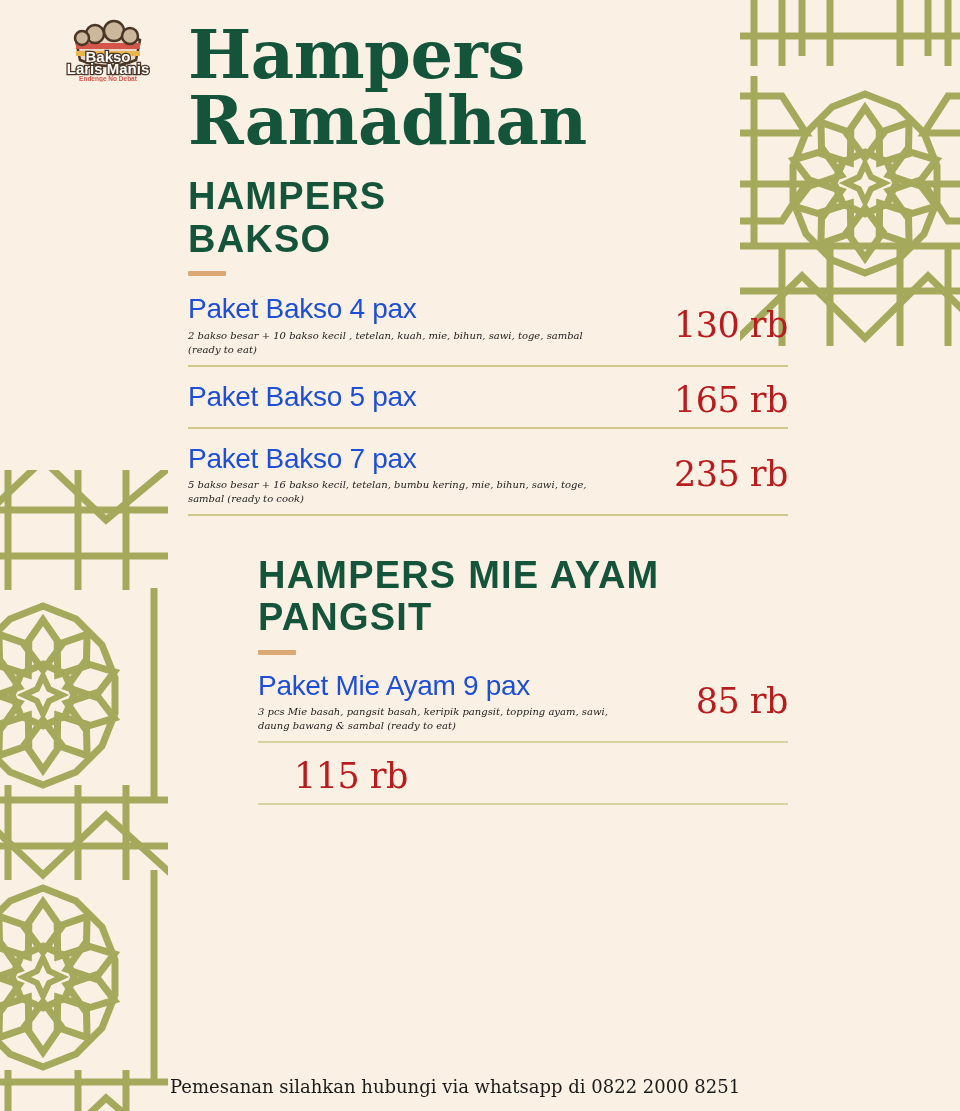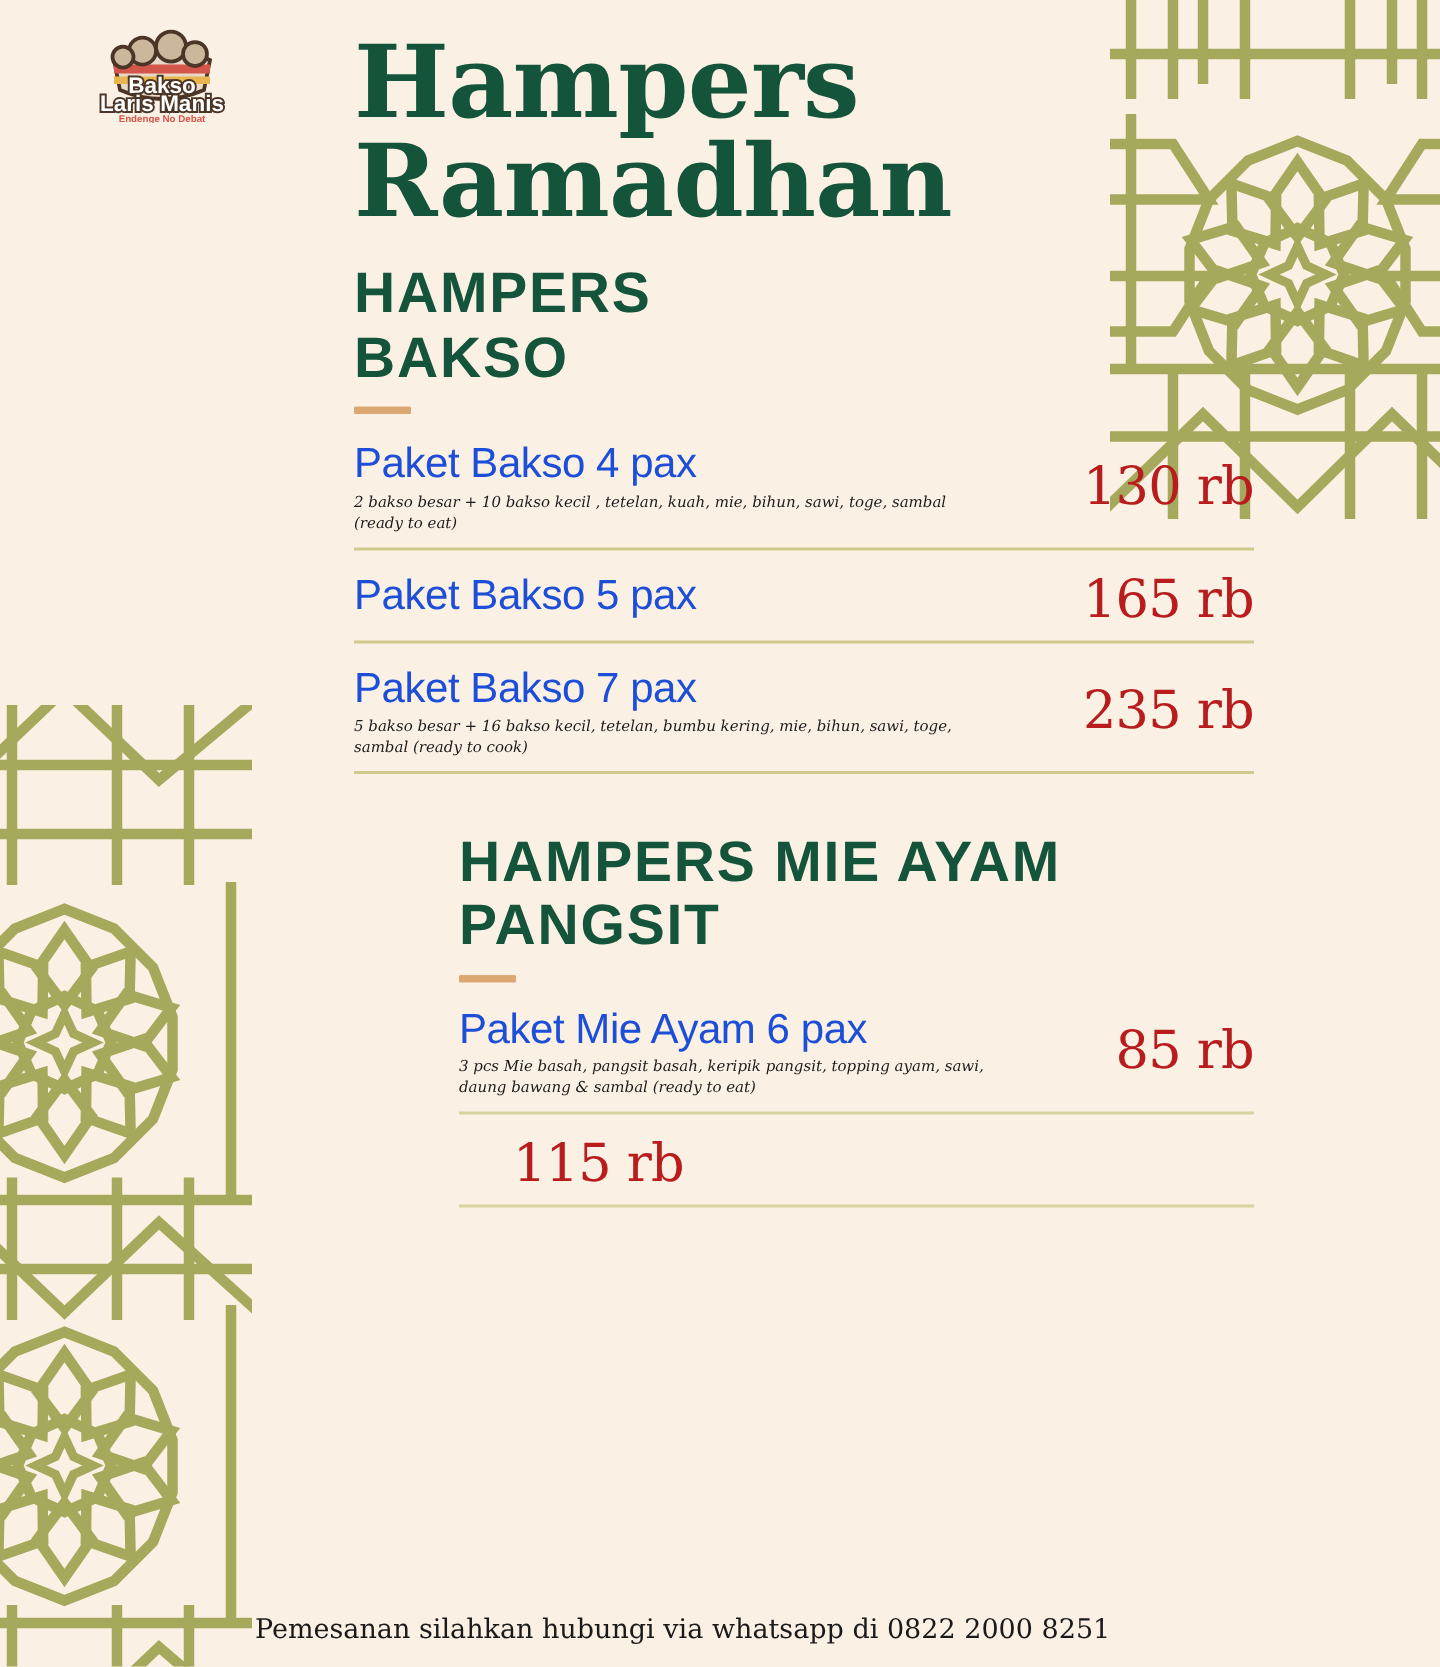--- a/index.html
+++ b/index.html
@@ -48,21 +48,20 @@
     height: 72px;
   }
   .logo svg { display: block; width: 100%; height: 100%; }
 
   
   .content {
     position: absolute;
     left: 188px;
     top: 0;
     width: 600px;
-    margin-left: 48px;
   }
 
   .title {
     font-family: "DejaVu Serif", serif;
     color: #14543b;
     font-weight: 700;
     font-size: 67px;
     line-height: 0.98;
     letter-spacing: -0.5px;
     padding-top: 22px;
@@ -362,21 +361,21 @@
       <div class="section-title">
         <span>HAMPERS MIE AYAM</span><br>
         <span>PANGSIT</span>
       </div>
       <div class="accent-rule"></div>
 
       <div class="items items-mie">
 
         <div class="item item-mie">
           <div class="item-text">
-            <div class="item-name">Paket Mie Ayam 6 pax</div>
+            <div class="item-name">Paket Mie Ayam 9 pax</div>
             <div class="item-desc">3 pcs Mie basah, pangsit basah, keripik pangsit, topping ayam, sawi, daung bawang &amp; sambal (ready to eat)</div>
           </div>
           <div class="item-price">85 rb</div>
         </div>
 
         <div class="item item-mie">
           <div class="item-price">115 rb</div>
         </div>
 
       </div>

